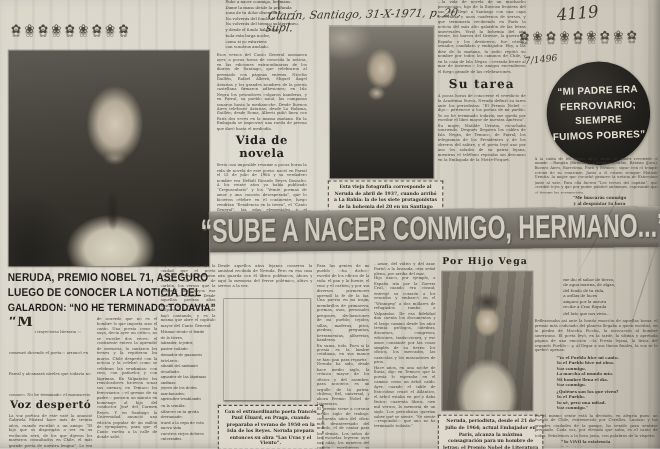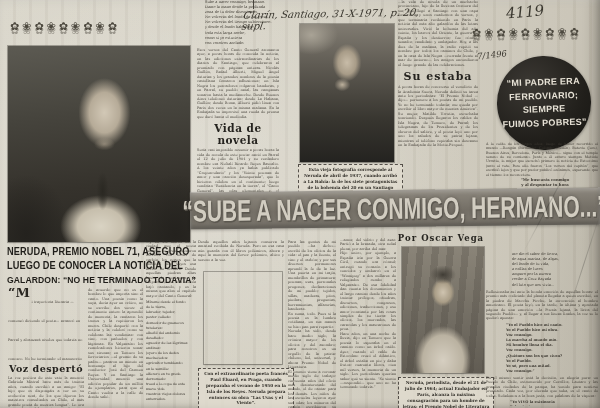--- a/index.html
+++ b/index.html
@@ -80,40 +80,40 @@
 
   <div class="abs photo" style="left:300px;top:24px;width:94px;height:138px;background:
       radial-gradient(ellipse 38px 28px at 12% 8%, #a9a396 0%, rgba(0,0,0,0) 70%),
       radial-gradient(ellipse 20px 26px at 50% 28%, #c8bca8 0%, #a89c88 45%, rgba(0,0,0,0) 72%),
       radial-gradient(ellipse 11px 9px at 45% 44%, #bdb19d 0%, rgba(0,0,0,0) 72%),
       linear-gradient(180deg,#817c72 0%, #5f5b53 30%, #37352f 70%, #242320 100%);"></div>
   <div class="abs caption" style="left:298px;top:164px;width:97px;">Esta vieja fotografía corresponde al Neruda de abril de 1937, cuando arribó a La Bahía: la de los siete protagonistas de la bohemia del 20 en un Santiago colonial aún.</div>
 
   <div class="abs clip" style="left:398px;top:0;width:80px;height:194px;">
     <div class="t">…la vida de novela de un muchacho provinciano, hijo de la lluviosa frontera del sur, que llegó a Santiago con una capa ferroviaria y unos cuadernos de versos, y que terminaría recibiendo en París la noticia del más alto galardón de las letras universales. Vivió la bohemia del año veinte, los barcos del Oriente, la guerra de España y los destierros; fue cónsul, senador, candidato y embajador. Hoy, a las diez de la mañana, la radio repitió su nombre por todos los caminos de Chile, y en la casa de Isla Negra —cerrada frente al mar de invierno— los amigos encendieron el fuego grande de las celebraciones.</div>
-    <div class="head-serif" style="font-size:11px;letter-spacing:1px;margin:3px 0 2px 0;">Su estaba</div>
+    <div class="head-serif" style="font-size:11px;letter-spacing:1px;margin:3px 0 2px 0;">Su tarea</div>
     <div class="t">A pocas horas de conocerse el veredicto de la Academia Sueca, Neruda definió su tarea ante los periodistas: “El Premio Nobel —dijo— pertenece a los poetas de mi pueblo. Yo no he terminado todavía; me queda por escribir el libro mayor de nuestra América”.
 Su mujer, Matilde Urrutia, escuchaba sonriendo. Después llegaron los cables de Isla Negra, de Temuco, de Parral; los telegramas de los Presidentes y de los obreros del salitre, y el poeta leyó uno por uno los saludos de su patria lejana, mientras el teléfono repicaba sin descanso en la Embajada de la Motte-Picquet.</div>
   </div>
 
   <div class="abs circle" style="left:497px;top:56px;width:94px;height:94px;">“MI PADRE ERA
 FERROVIARIO;
 SIEMPRE
 FUIMOS POBRES”</div>
 
   <div class="abs clip t" style="left:486px;top:142px;width:112px;height:34px;font-size:3.4px;">A la caída de los largos años, luego de haber recorrido el mundo —Rangún (Birmania), Colombo (Ceilán), Batavia (Java), Buenos Aires, Barcelona, París y México— sigue con el temple sereno de su comienzo. Junto a él estuvo siempre Matilde Urrutia, la mujer que escuchó primero la noticia de Estocolmo junto al vate. Para ella fueron “Los versos del capitán”, que escribió lejos y que por pudor publicó anónimos, esperando que el tiempo los reconociera.</div>
   <div class="abs verse" style="left:500px;top:177px;width:90px;font-weight:bold;text-align:center;font-size:3.8px;">“Me buscarás conmigo
 y al despuntar tu hora
 salida de la costa”</div>
 
   <div class="abs banner" style="left:190px;top:190px;width:410px;height:37px;">
     <span>“SUBE A NACER CONMIGO, HERMANO...”</span>
   </div>
 
-  <div class="abs byline" style="left:396px;top:233px;width:90px;">Por Oscar Vega</div>
+  <div class="abs byline" style="left:396px;top:233px;width:90px;">Por Hijo Vega</div>
   <div class="abs photo" style="left:402px;top:247px;width:82px;height:126px;background:
       radial-gradient(ellipse 18px 13px at 50% 22%, #403c35 0%, rgba(0,0,0,0) 72%),
       radial-gradient(ellipse 15px 18px at 50% 36%, #cfc4b0 0%, #a99d87 55%, rgba(0,0,0,0) 78%),
       radial-gradient(ellipse 34px 42px at 50% 90%, #d6cfc1 0%, #bab2a1 60%, rgba(0,0,0,0) 82%),
       repeating-linear-gradient(95deg, rgba(70,65,58,.25) 0 7px, rgba(0,0,0,0) 7px 15px),
       linear-gradient(180deg,#8a8478 0%, #716c62 60%, #615c53 100%);"></div>
   <div class="abs caption" style="left:398px;top:377px;width:88px;">Neruda, periodista, desde el 21 de julio de 1964; actual Embajador en París, alcanza la máxima consagración para un hombre de letras: el Premio Nobel de Literatura de 1971.</div>
 
   <div class="abs clip" style="left:8px;top:288px;width:76px;height:120px;">
     <div class="clip" style="height:72px;">

